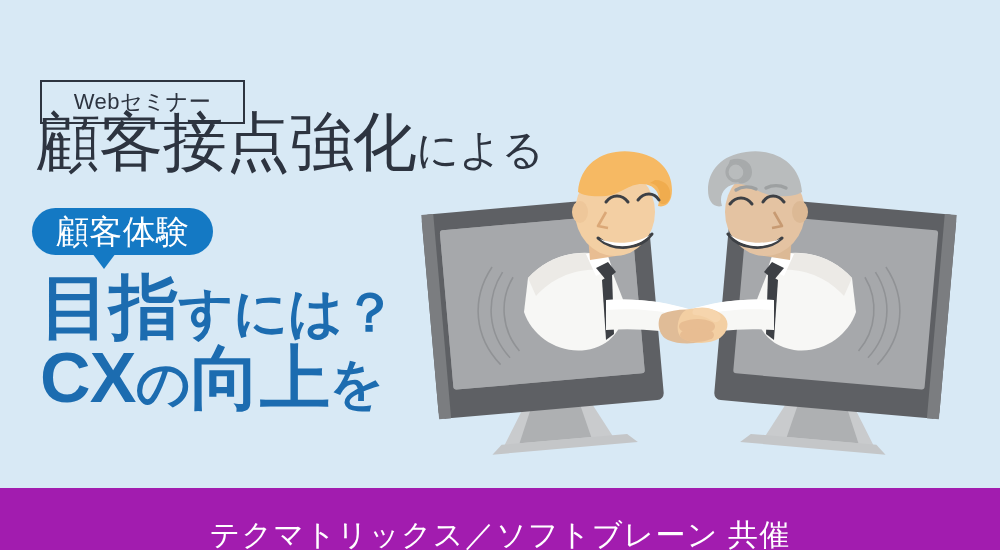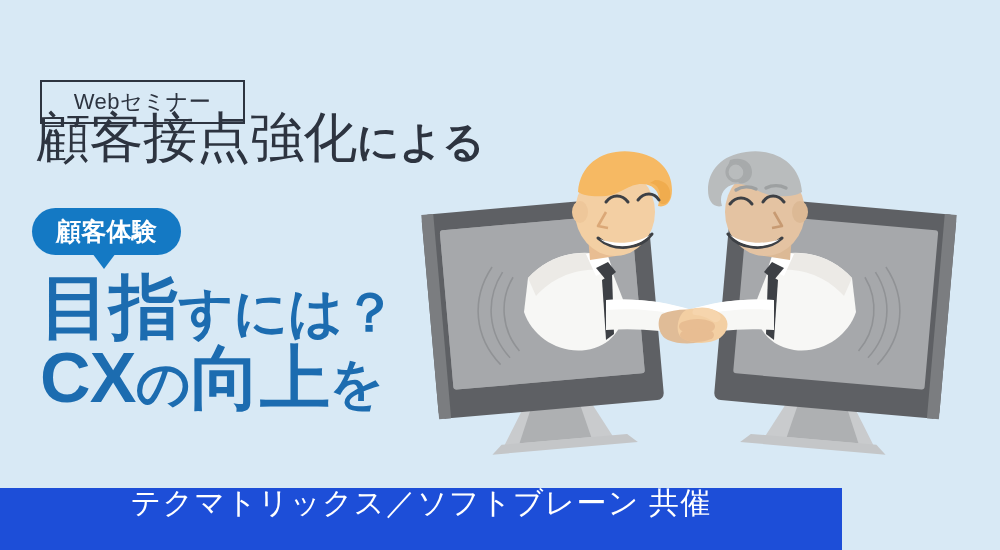--- a/index.html
+++ b/index.html
@@ -48,47 +48,47 @@
     top: 110px;
     width: 520px;
   }
   .headline-line1 {
     color: #2d3440;
     line-height: 1.0;
     white-space: nowrap;
     margin: 0;
   }
   .headline-line1 .strong {
-    font-size: 54px;
+    font-size: 64px;
     font-weight: 400;
     letter-spacing: -0.01em;
   }
   .headline-line1 .soft {
     font-size: 42px;
-    font-weight: 700;
+    font-weight: 400;
     letter-spacing: -0.01em;
   }
 
   
   .cx-pill {
     position: absolute;
     left: 32px;
     top: 208px;
     height: 47px;
     padding: 0 24px;
     border-radius: 24px;
     background: #1479c4;
     display: flex;
     align-items: center;
     justify-content: center;
   }
   .cx-pill-label {
     color: #ffffff;
-    font-size: 25px;
-    font-weight: 700;
+    font-size: 33px;
+    font-weight: 400;
     letter-spacing: 0.01em;
     line-height: 1;
     white-space: nowrap;
   }
   .cx-pill-tail {
     position: absolute;
     left: 92px;
     top: 253px;
     width: 0;
     height: 0;
@@ -120,25 +120,25 @@
     font-size: 54px;
     font-weight: 700;
     letter-spacing: -0.01em;
   }
 
   
   .footer-bar {
     position: absolute;
     left: 0;
     bottom: 0;
-    width: 842px;
+    width: 1000px;
     height: 62px;
-    background: #1d4ed8;
+    background: #a21caf;
     display: flex;
-    align-items: flex-start;
+    align-items: flex-end;
     justify-content: center;
   }
   .footer-bar-label {
     color: #ffffff;
     font-size: 30px;
     font-weight: 300;
     letter-spacing: 0.04em;
     line-height: 1;
     white-space: nowrap;
   }

